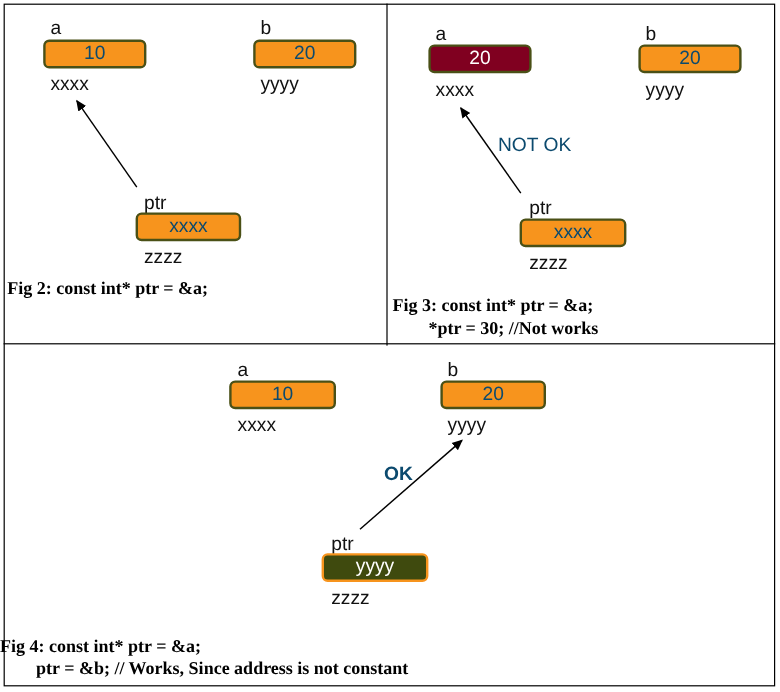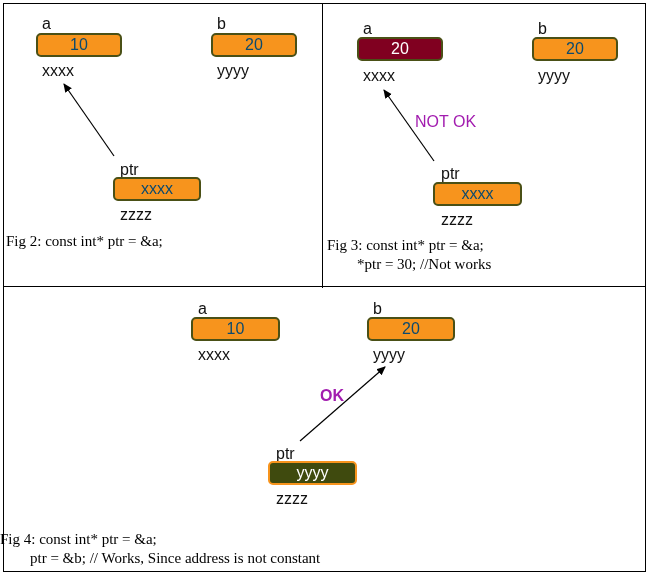--- a/index.html
+++ b/index.html
@@ -3,23 +3,23 @@
 <meta charset="utf-8">
 <style>
   html, body { margin:0; padding:0; background:#ffffff; }
   body { width:650px; height:577px; position:relative; overflow:hidden; font-family:"Liberation Sans", sans-serif; color:#111; }
   .frame { position:absolute; border:1.5px solid #000; box-sizing:border-box; }
   .panel { position:absolute; }
   .lbl { position:absolute; font-size:16px; line-height:16px; color:#111; white-space:nowrap; }
   .box { position:absolute; width:86px; height:24px; box-sizing:border-box; border:2.5px solid #4a5016; border-radius:5px; background:#f7941d; display:flex; align-items:center; justify-content:center; font-size:16px; color:#0c4a6e; }
   .box.red { background:#800020; color:#fff; }
   .box.dark { background:#3f4a0e; border-color:#f7941d; color:#fff; }
-  .caption { position:absolute; font-family:"Liberation Serif", serif; font-weight:normal; font-size:15px; line-height:19px; color:#000; white-space:pre; }
+  .caption { position:absolute; font-family:"Liberation Serif", serif; font-weight:bold; font-size:15px; line-height:19px; color:#000; white-space:pre; }
   svg.arrows { position:absolute; left:0; top:0; width:650px; height:577px; pointer-events:none; }
-  .arrowtext { position:absolute; font-size:16px; color:#a21caf; white-space:nowrap; }
+  .arrowtext { position:absolute; font-size:16px; color:#0c4a6e; white-space:nowrap; }
 </style>
 </head>
 <body>
 
 <div class="frame" style="left:3px;top:3px;width:643px;height:569px;"></div>
 <div class="frame" style="left:322px;top:3px;width:1.5px;height:285px;border-width:0 0 0 1.5px;"></div>
 <div class="frame" style="left:3px;top:286px;width:643px;height:1.5px;border-width:1.5px 0 0 0;"></div>
 
 <svg class="arrows">
   <defs>
@@ -56,21 +56,21 @@
   <span class="lbl" style="left:538px;top:21px;">b</span>
   <div class="box" style="left:532px;top:37px;">20</div>
   <span class="lbl" style="left:538px;top:68px;">yyyy</span>
 
   <span class="arrowtext" style="left:415px;top:113px;">NOT OK</span>
 
   <span class="lbl" style="left:441px;top:166px;">ptr</span>
   <div class="box" style="left:433px;top:182px;width:89px;">xxxx</div>
   <span class="lbl" style="left:441px;top:212px;">zzzz</span>
 
-  <div class="caption" style="left:327px;top:236px;">Fig 3: const int* ptr = &amp;a;
+  <div class="caption" style="left:327px;top:246px;">Fig 3: const int* ptr = &amp;a;
         *ptr = 30; //Not works</div>
 </div>
 
 <div class="panel">
   <span class="lbl" style="left:198px;top:301px;">a</span>
   <div class="box" style="left:191px;top:317px;width:89px;">10</div>
   <span class="lbl" style="left:198px;top:347px;">xxxx</span>
 
   <span class="lbl" style="left:373px;top:301px;">b</span>
   <div class="box" style="left:367px;top:317px;width:88px;">20</div>

